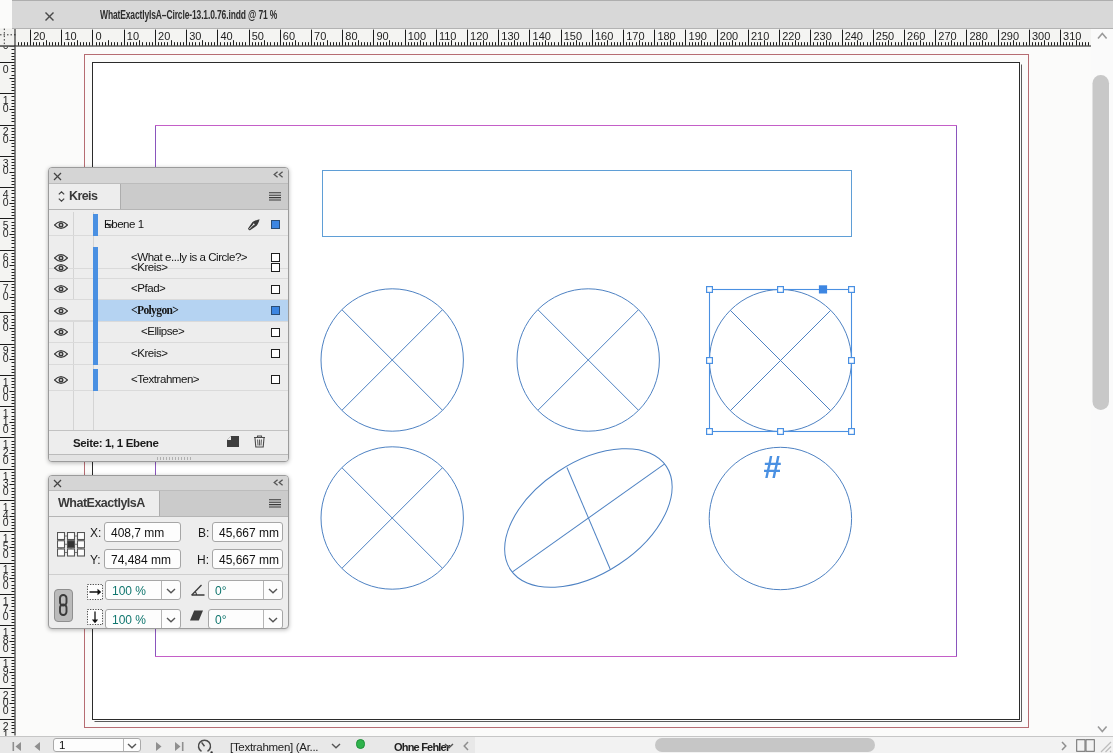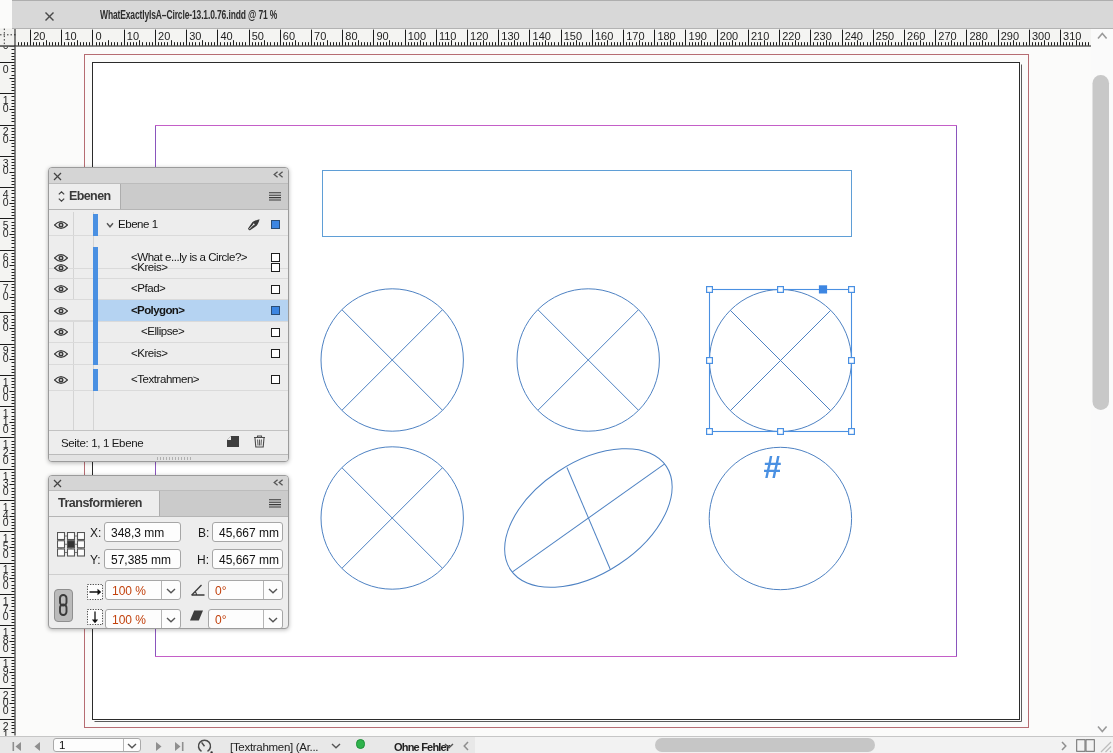--- a/index.html
+++ b/index.html
@@ -31,41 +31,41 @@
 .pcoll { position:absolute; right:4px; top:3px; }
 .ptabrow { position:relative; background:#cbcbcb; border-bottom:1px solid #b5b5b5; }
 .ptab { position:absolute; left:0; top:0; height:100%; background:#ededed; border-right:1px solid #adadad;
   display:flex; align-items:center; padding-left:9px; }
 .ptitle { font-size:12.5px; font-weight:700; color:#3a3a3a; white-space:nowrap; }
 .pmenu { position:absolute; right:7px; top:8px; }
 .pbody { position:static; background:#ededed; }
 
 .colsep { position:absolute; top:43.5px; width:1px; height:218.5px; background:#d4d4d4; }
 .lrow { position:absolute; left:0; width:240px; height:21.5px; border-bottom:1px solid #dadada; }
-.lrow.hl { background:#b5d3f2; }
+.lrow.hl { background:#b5d3f2;font-family:Liberation Serif, serif; }
 .lrow.hl::before { content:""; position:absolute; left:0; width:44px; top:0; bottom:0; background:#ededed; border-bottom:1px solid #dadada; }
 .eye { position:absolute; left:5px; top:5.5px; }
 .bar { position:absolute; left:43.5px; top:0; width:5px; height:21.5px; background:#4a90e2; }
 .disc { position:absolute; left:57px; top:8px; }
 .lname { position:absolute; top:3.5px; font-size:11.5px; color:#141414; letter-spacing:-.45px; white-space:nowrap; }
 .pen { position:absolute; left:198px; top:5px; }
 .sq { position:absolute; left:221.5px; top:6px; width:9px; height:9px; background:#fff; border:1.4px solid #1e1e1e; }
 .sq.blue { background:#3d86e2; border:1.4px solid #2b4d75; }
 .pfoot { position:absolute; left:0; top:262px; width:240px; height:25.5px; border-top:1px solid #c2c2c2; }
-.ftext { position:absolute; left:12px; top:5.5px; font-size:11.5px; color:#1a1a1a; }
+.ftext { position:absolute; left:24px; top:5.5px; font-size:11.5px; color:#1a1a1a;font-weight:bold; }
 .pgrip { position:absolute; left:0; bottom:0; width:100%; height:6.5px; background:#e3e3e3; border-top:1px solid #bbb; }
 .pgrip span { position:absolute; left:108px; top:1.5px; width:36px; height:3px;
   background:repeating-linear-gradient(90deg,#b0b0b0 0 1px,transparent 1px 3px); }
 
 
 .tlab { position:absolute; font-size:12px; color:#1a1a1a; }
 .tfield { position:absolute; height:20px; background:#fdfdfd; border:1px solid #a6a6a6; border-radius:3px;
   font-size:12px; color:#111; padding:2.5px 0 0 6px; }
 .combo { position:absolute; height:20.5px; background:#fdfdfd; border:1px solid #a6a6a6; border-radius:3px; }
-.cval { position:absolute; left:6px; top:3px; font-size:12px; color:#c2410c; }
+.cval { position:absolute; left:6px; top:3px; font-size:12px; color:#0f766e; }
 .cdiv { position:absolute; right:17.5px; top:0; width:1px; height:100%; background:#b5b5b5; }
 .cchev { position:absolute; right:4px; top:7px; }
 .chainbtn { position:absolute; left:5px; top:113px; width:18.5px; height:33px; background:#bbbbbb;
   border:1px solid #8f8f8f; border-radius:4px; display:flex; align-items:center; justify-content:center; }
 
 
 #statusbar { position:absolute; left:0; top:735.5px; width:1113px; height:17.5px;
   background:#f2f2f2; border-top:1px solid #c6c6c6; z-index:5; }
 #sb-left { position:absolute; left:0; top:0; width:475px; height:100%; background:#e8e8e8; }
 .sbi { position:absolute; }
@@ -809,21 +809,21 @@
           <polyline points="4.6,0.8 1.2,3.5 4.6,6.2" fill="none" stroke="#555" stroke-width="1.3"></polyline>
           <polyline points="9.6,0.8 6.2,3.5 9.6,6.2" fill="none" stroke="#555" stroke-width="1.3"></polyline>
         </svg>
   </div>
   <div class="ptabrow" style="height:26px">
     <div class="ptab" style="width:71.5px">
       <svg width="7" height="11" viewBox="0 0 7 11" style="margin-right:4px">
             <polyline points="0.8,3.4 3.5,0.8 6.2,3.4" fill="none" stroke="#444" stroke-width="1.2"></polyline>
             <polyline points="0.8,7.6 3.5,10.2 6.2,7.6" fill="none" stroke="#444" stroke-width="1.2"></polyline>
           </svg>
-      <span class="ptitle" style="letter-spacing:-.6px">Ebenen</span>
+      <span class="ptitle" style="letter-spacing:-.6px">Kreis</span>
     </div>
     <svg class="pmenu" width="12" height="9" viewBox="0 0 12 9">
           <g stroke="#3a3a3a" stroke-width="1.1">
             <line x1="0" y1="0.8" x2="12" y2="0.8"></line>
             <line x1="0" y1="3.2" x2="12" y2="3.2"></line>
             <line x1="0" y1="5.6" x2="12" y2="5.6"></line>
             <line x1="0" y1="8" x2="12" y2="8"></line>
           </g>
         </svg>
   </div>
@@ -835,21 +835,21 @@
             <svg width="14" height="10" viewBox="0 0 14 10">
               <path d="M0.5 5 Q7 -1.8 13.5 5 Q7 11.8 0.5 5 Z" fill="none" stroke="#3c3c3c" stroke-width="1.1"></path>
               <circle cx="7" cy="5" r="2.5" fill="#3c3c3c"></circle>
               <circle cx="7" cy="5" r="0.9" fill="#f0f0f0"></circle>
             </svg>
           </span>
 <span class="bar"></span>
 <svg class="disc" width="8" height="6" viewBox="0 0 8 6">
             <polyline points="1,1.2 4,4.8 7,1.2" fill="none" stroke="#555" stroke-width="1.4"></polyline>
           </svg>
-<span class="lname" style="left:69px">Ebene 1</span>
+<span class="lname" style="left:55px">Ebene 1</span>
 <svg class="pen" width="13" height="12" viewBox="0 0 13 12">
             <path d="M12.6 0.2 C8.8 1.2 6.6 1.9 5.3 3.2 L1.2 9.2 Q0.8 10 1.5 10.6 L2 11 Q2.7 11.6 3.4 11 L9.3 7 C10.6 5.7 11.5 3.8 12.6 0.2 Z" fill="#3a3a3a"></path>
             <line x1="2.2" y1="10.2" x2="6.5" y2="5.6" stroke="#ededed" stroke-width="0.9"></line>
             <circle cx="6.7" cy="5.4" r="0.9" fill="#ededed"></circle>
           </svg>
 <span class="sq blue"></span>
 </div>
 <div class="lrow" style="top:79px">
 <span class="eye">
             <svg width="14" height="10" viewBox="0 0 14 10">
@@ -965,21 +965,21 @@
           <line x1="1" y1="1" x2="8" y2="8" stroke="#444" stroke-width="1.3"></line>
           <line x1="8" y1="1" x2="1" y2="8" stroke="#444" stroke-width="1.3"></line>
         </svg>
     <svg class="pcoll" width="11" height="7" viewBox="0 0 11 7">
           <polyline points="4.6,0.8 1.2,3.5 4.6,6.2" fill="none" stroke="#555" stroke-width="1.3"></polyline>
           <polyline points="9.6,0.8 6.2,3.5 9.6,6.2" fill="none" stroke="#555" stroke-width="1.3"></polyline>
         </svg>
   </div>
   <div class="ptabrow" style="height:25.5px">
     <div class="ptab" style="width:111px">
-      <span class="ptitle" style="letter-spacing:-.5px">Transformieren</span>
+      <span class="ptitle" style="letter-spacing:-.5px">WhatExactlyIsA</span>
     </div>
     <svg class="pmenu" width="12" height="9" viewBox="0 0 12 9">
           <g stroke="#3a3a3a" stroke-width="1.1">
             <line x1="0" y1="0.8" x2="12" y2="0.8"></line>
             <line x1="0" y1="3.2" x2="12" y2="3.2"></line>
             <line x1="0" y1="5.6" x2="12" y2="5.6"></line>
             <line x1="0" y1="8" x2="12" y2="8"></line>
           </g>
         </svg>
   </div>
@@ -1001,25 +1001,25 @@
           <rect x="10.5" y="0.5" width="7" height="7" fill="#fdfdfd" stroke="#555" stroke-width="1.1"></rect>
           <rect x="20.5" y="0.5" width="7" height="7" fill="#fdfdfd" stroke="#555" stroke-width="1.1"></rect>
           <rect x="0.5" y="8.75" width="7" height="7" fill="#fdfdfd" stroke="#555" stroke-width="1.1"></rect>
           <rect x="10.5" y="8.75" width="7" height="7" fill="#333" stroke="#555" stroke-width="1.1"></rect>
           <rect x="20.5" y="8.75" width="7" height="7" fill="#fdfdfd" stroke="#555" stroke-width="1.1"></rect>
           <rect x="0.5" y="17.0" width="7" height="7" fill="#fdfdfd" stroke="#555" stroke-width="1.1"></rect>
           <rect x="10.5" y="17.0" width="7" height="7" fill="#fdfdfd" stroke="#555" stroke-width="1.1"></rect>
           <rect x="20.5" y="17.0" width="7" height="7" fill="#fdfdfd" stroke="#555" stroke-width="1.1"></rect>
         </svg>
     <span class="tlab" style="left:41px;top:50px">X:</span>
-    <div class="tfield" style="left:55px;top:46.5px;width:76.5px">348,3 mm</div>
+    <div class="tfield" style="left:55px;top:46.5px;width:76.5px">408,7 mm</div>
     <span class="tlab" style="left:149px;top:50px">B:</span>
     <div class="tfield" style="left:163px;top:46.5px;width:71px">45,667 mm</div>
     <span class="tlab" style="left:41px;top:77px">Y:</span>
-    <div class="tfield" style="left:55px;top:73.5px;width:76.5px">57,385 mm</div>
+    <div class="tfield" style="left:55px;top:73.5px;width:76.5px">74,484 mm</div>
     <span class="tlab" style="left:148px;top:77px">H:</span>
     <div class="tfield" style="left:163px;top:73.5px;width:71px">45,667 mm</div>
     <div style="position:absolute;left:0;top:98.5px;width:240px;border-top:1px solid #cfcfcf"></div>
     <div class="chainbtn">
           <svg width="12" height="22" viewBox="0 0 12 22">
             <rect x="3" y="1" width="6.5" height="10.5" rx="3.2" fill="none" stroke="#3a3a3a" stroke-width="1.9"></rect>
             <rect x="3" y="10.5" width="6.5" height="10.5" rx="3.2" fill="none" stroke="#3a3a3a" stroke-width="1.9"></rect>
           </svg>
         </div>
     <svg width="16" height="16" viewBox="0 0 16 16" style="position:absolute;left:38px;top:108px">

